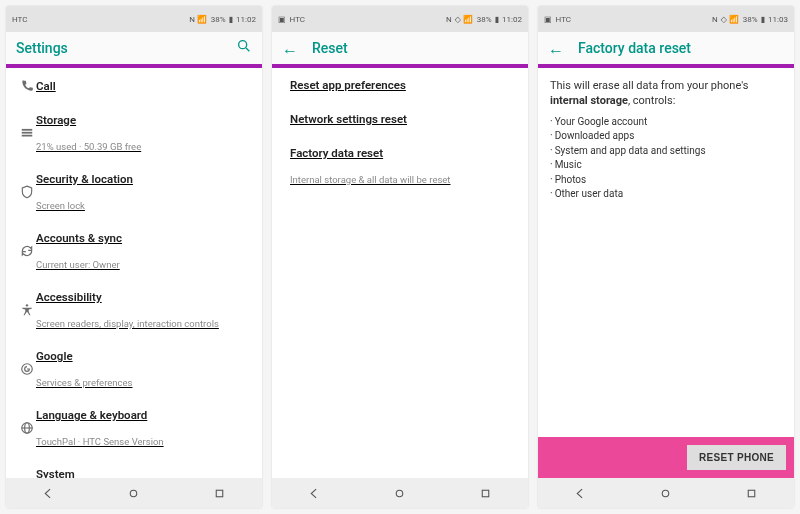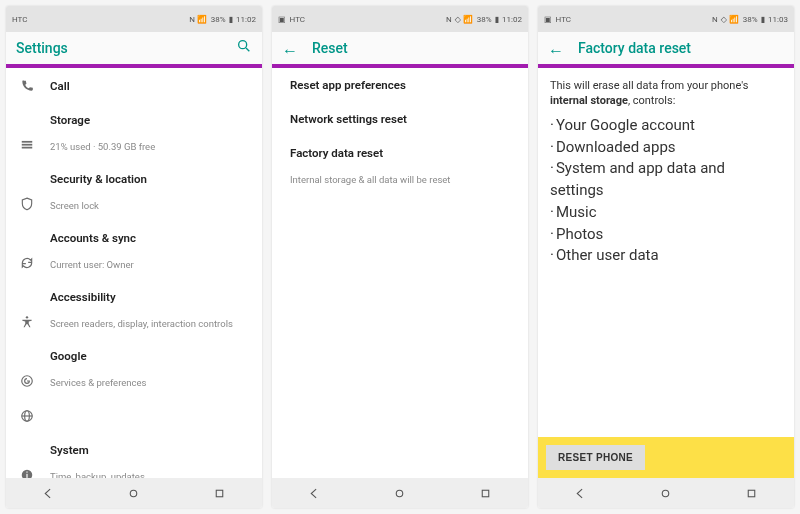--- a/index.html
+++ b/index.html
@@ -46,24 +46,24 @@
     color: #009688;
     font-weight: 500;
     font-size: 14px;
   }
   .appbar .spacer { flex: 1; }
   .back-arrow { color: #009688; font-size: 16px; cursor: pointer; }
   .search-icon { color: #009688; cursor: pointer; }
   .content { flex: 1; overflow: hidden; background: #fff; }
   .list-item {
     display: flex;
-    align-items: flex-end;
+    align-items: center;
     padding: 10px 12px;
-    gap: 14px;
     cursor: pointer;
+    text-decoration: underline;
   }
   .list-item .icon {
     width: 18px;
     display: flex;
     justify-content: center;
     padding-top: 1px;
     color: #6d6d6d;
   }
   .list-item .texts { flex: 1; }
   .list-item .primary {
@@ -80,30 +80,30 @@
   .info-paragraph {
     font-size: 11px;
     color: #333;
     padding: 10px 12px 4px 12px;
     line-height: 1.4;
   }
   .bullet-list {
     padding: 2px 12px;
   }
   .bullet-list div {
-    font-size: 15px;
+    font-size: 10px;
     color: #333;
     line-height: 1.45;
   }
   .bullet-list div::before { content: "·"; margin-right: 2px; }
   .bottom-area {
     padding: 8px;
     display: flex;
-    justify-content: flex-start;
-    background: #fde047;
+    justify-content: flex-end;
+    background: #ec4899;
   }
   .reset-button {
     background: #dedede;
     border: none;
     padding: 7px 12px;
     font-size: 10px;
     font-weight: 700;
     letter-spacing: .3px;
     color: #333;
     cursor: pointer;
@@ -218,20 +218,24 @@
         </div>
     </div>
     <div class="list-item">
       <span class="icon">
           <svg viewBox="0 0 24 24" width="14" height="14" fill="none" stroke="currentColor" stroke-width="2">
             <circle cx="12" cy="12" r="9"></circle>
             <ellipse cx="12" cy="12" rx="4" ry="9"></ellipse>
             <line x1="3" y1="12" x2="21" y2="12"></line>
           </svg>
         </span>
+      <div class="texts">
+          <div class="primary">Language &amp; keyboard</div>
+          <div class="secondary">TouchPal · HTC Sense Version</div>
+        </div>
     </div>
     <div class="list-item">
       <span class="icon">
           <svg viewBox="0 0 24 24" width="14" height="14" fill="currentColor">
             <circle cx="12" cy="12" r="9"></circle>
             <rect x="11" y="10" width="2" height="7" fill="#fff"></rect>
             <rect x="11" y="6" width="2" height="2" fill="#fff"></rect>
           </svg>
         </span>
       <div class="texts">

